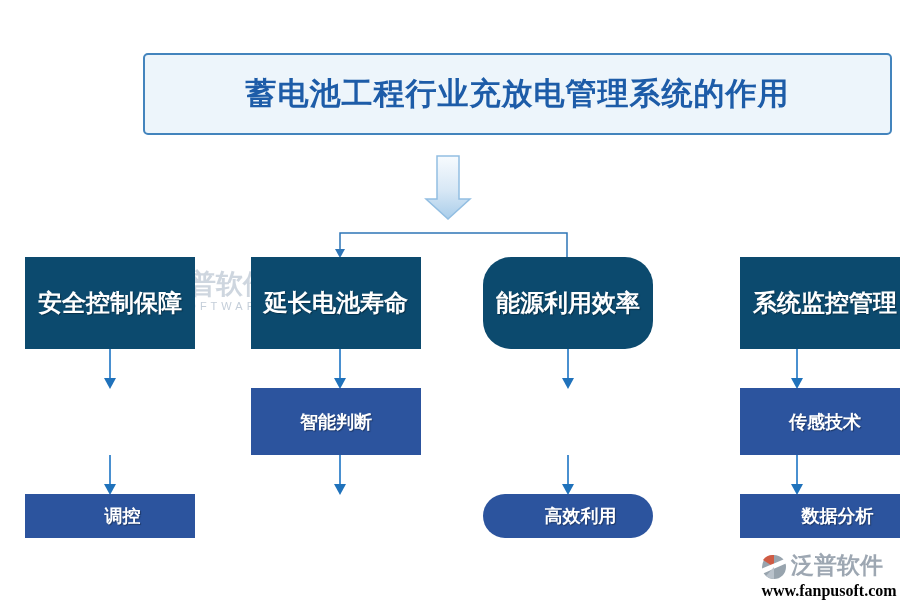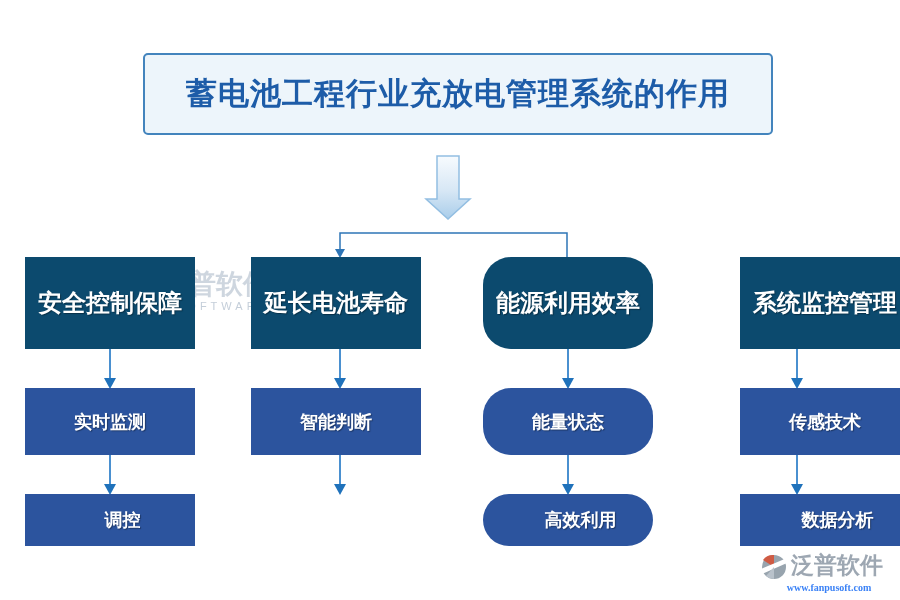--- a/index.html
+++ b/index.html
@@ -2,50 +2,50 @@
 <html><head>
 <meta charset="utf-8">
 <style>
   html,body{margin:0;padding:0;background:#ffffff;}
   .canvas{
     position:relative;width:900px;height:600px;background:#ffffff;overflow:hidden;
     font-family:"Liberation Sans",sans-serif;
   }
   
   .title-box{
-    position:absolute;left:143px;top:53px;width:630px;height:82px;
+    position:absolute;left:143px;top:53px;width:749px;height:82px;
     background:#edf5fb;border:2px solid #4384bd;border-radius:5px;
     box-sizing:border-box;display:flex;align-items:center;justify-content:center;
   }
   .title-box span{
     font-family:"Liberation Serif",serif;font-weight:bold;font-size:31px;
     color:#1d5ca8;letter-spacing:1px;white-space:nowrap;
   }
   
   .wm-center{position:absolute;left:126px;top:271px;z-index:0;display:flex;align-items:flex-start;}
   .wm-center .wm-text{margin-left:4px;}
   .wm-center .wm-cn{font-size:27px;font-weight:bold;color:rgba(165,180,196,0.55);line-height:27px;white-space:nowrap;}
   .wm-center .wm-en{font-size:11px;letter-spacing:4px;color:rgba(165,180,196,0.65);margin-top:2px;padding-left:14px;white-space:nowrap;}
   .wm-footer{position:absolute;left:760px;top:550px;z-index:5;width:138px;}
   .wm-footer .row{display:flex;align-items:center;}
   .wm-footer .wm-cn{font-size:23px;font-weight:bold;color:rgba(140,152,165,0.85);margin-left:3px;white-space:nowrap;}
-  .wm-footer .wm-url{font-family:"Liberation Serif",serif;font-size:10px;font-weight:bold;color:#3b82f6;margin-top:1px;text-align:center;white-space:nowrap;}
+  .wm-footer .wm-url{font-family:"Liberation Serif",serif;font-size:16px;font-weight:bold;color:#000000;margin-top:1px;text-align:center;white-space:nowrap;}
   .logo-mark{flex:0 0 auto;}
   
   .connectors{position:absolute;left:0;top:0;z-index:1;}
   
   .node{
     position:absolute;width:170px;box-sizing:border-box;z-index:2;
     display:flex;align-items:center;justify-content:center;
     color:#ffffff;font-weight:bold;text-align:center;
     text-shadow:1px 1px 1px rgba(0,0,0,0.35);
   }
   .row-top{top:257px;height:92px;background:#0c4a6e;font-size:24px;}
   .row-mid{top:388px;height:67px;background:#2c549e;font-size:18px;}
-  .row-bot{top:494px;height:52px;background:#2c549e;font-size:18px;padding-left:25px;}
+  .row-bot{top:494px;height:44px;background:#2c549e;font-size:18px;padding-left:25px;}
   .col-0{left:25px;} .col-1{left:251px;} .col-2{left:483px;border-radius:28px;} .col-3{left:712px;margin-left:28px;}
   .serif{font-family:"Liberation Serif",serif;}
 </style>
 </head>
 <body>
 
 <div class="canvas">
 
   <div class="wm-center">
     <svg class="logo-mark" width="32" height="34" viewBox="0 0 32 34">
@@ -98,28 +98,26 @@
       <polygon points="562,484 574,484 568,495"></polygon>
       <polygon points="791,484 803,484 797,495"></polygon>
     </g>
   </svg>
 
   <div class="title-box">
     <span>蓄电池工程行业充放电管理系统的作用</span>
   </div>
 
   <div class="node row-top col-0">安全控制保障</div>
-  <div class="node row-mid col-0">实时监测</div>
   <div class="node row-bot col-0">调控</div>
 
   <div class="node row-top col-1">延长电池寿命</div>
   <div class="node row-mid col-1">智能判断</div>
 
   <div class="node row-top col-2">能源利用效率</div>
-  <div class="node row-mid col-2">能量状态</div>
   <div class="node row-bot col-2">高效利用</div>
 
   <div class="node row-top col-3 serif">系统监控管理</div>
   <div class="node row-mid col-3 serif">传感技术</div>
   <div class="node row-bot col-3 serif">数据分析</div>
 
   <div class="wm-footer">
     <div class="row">
       <svg class="logo-mark" width="28" height="28" viewBox="0 0 28 28">
         <circle cx="14" cy="15" r="12" fill="#98a4ae"></circle>

